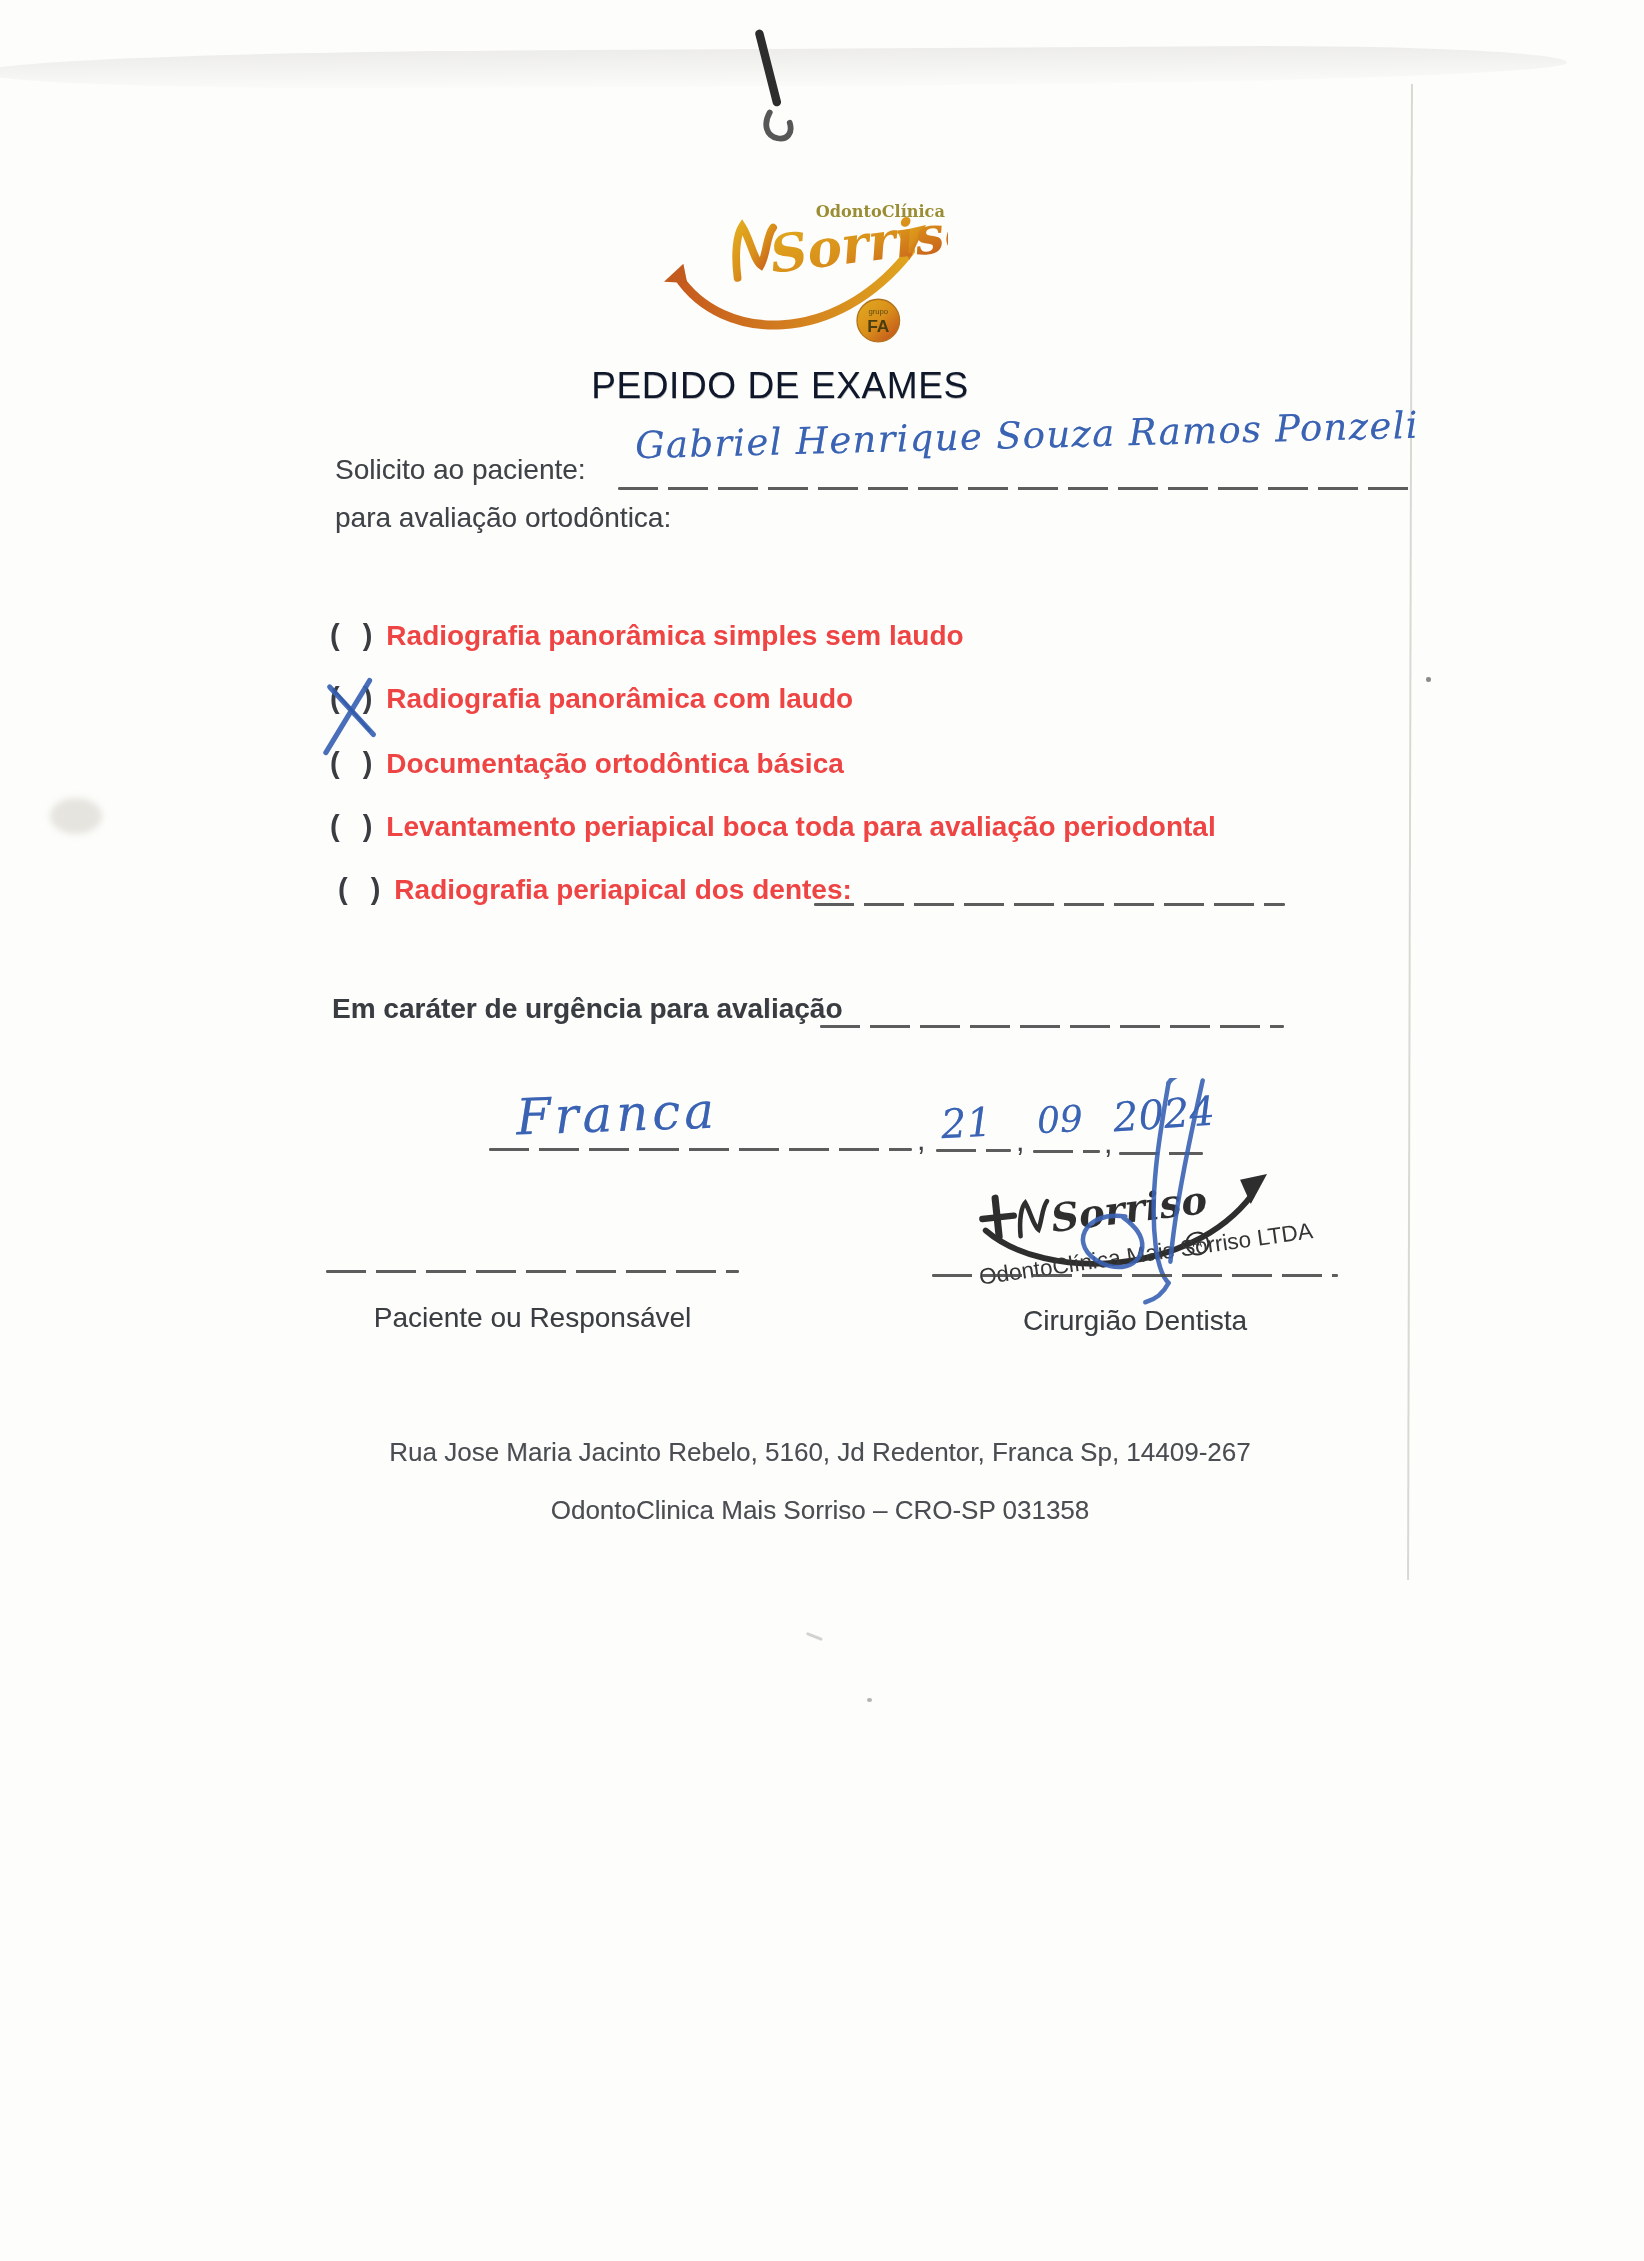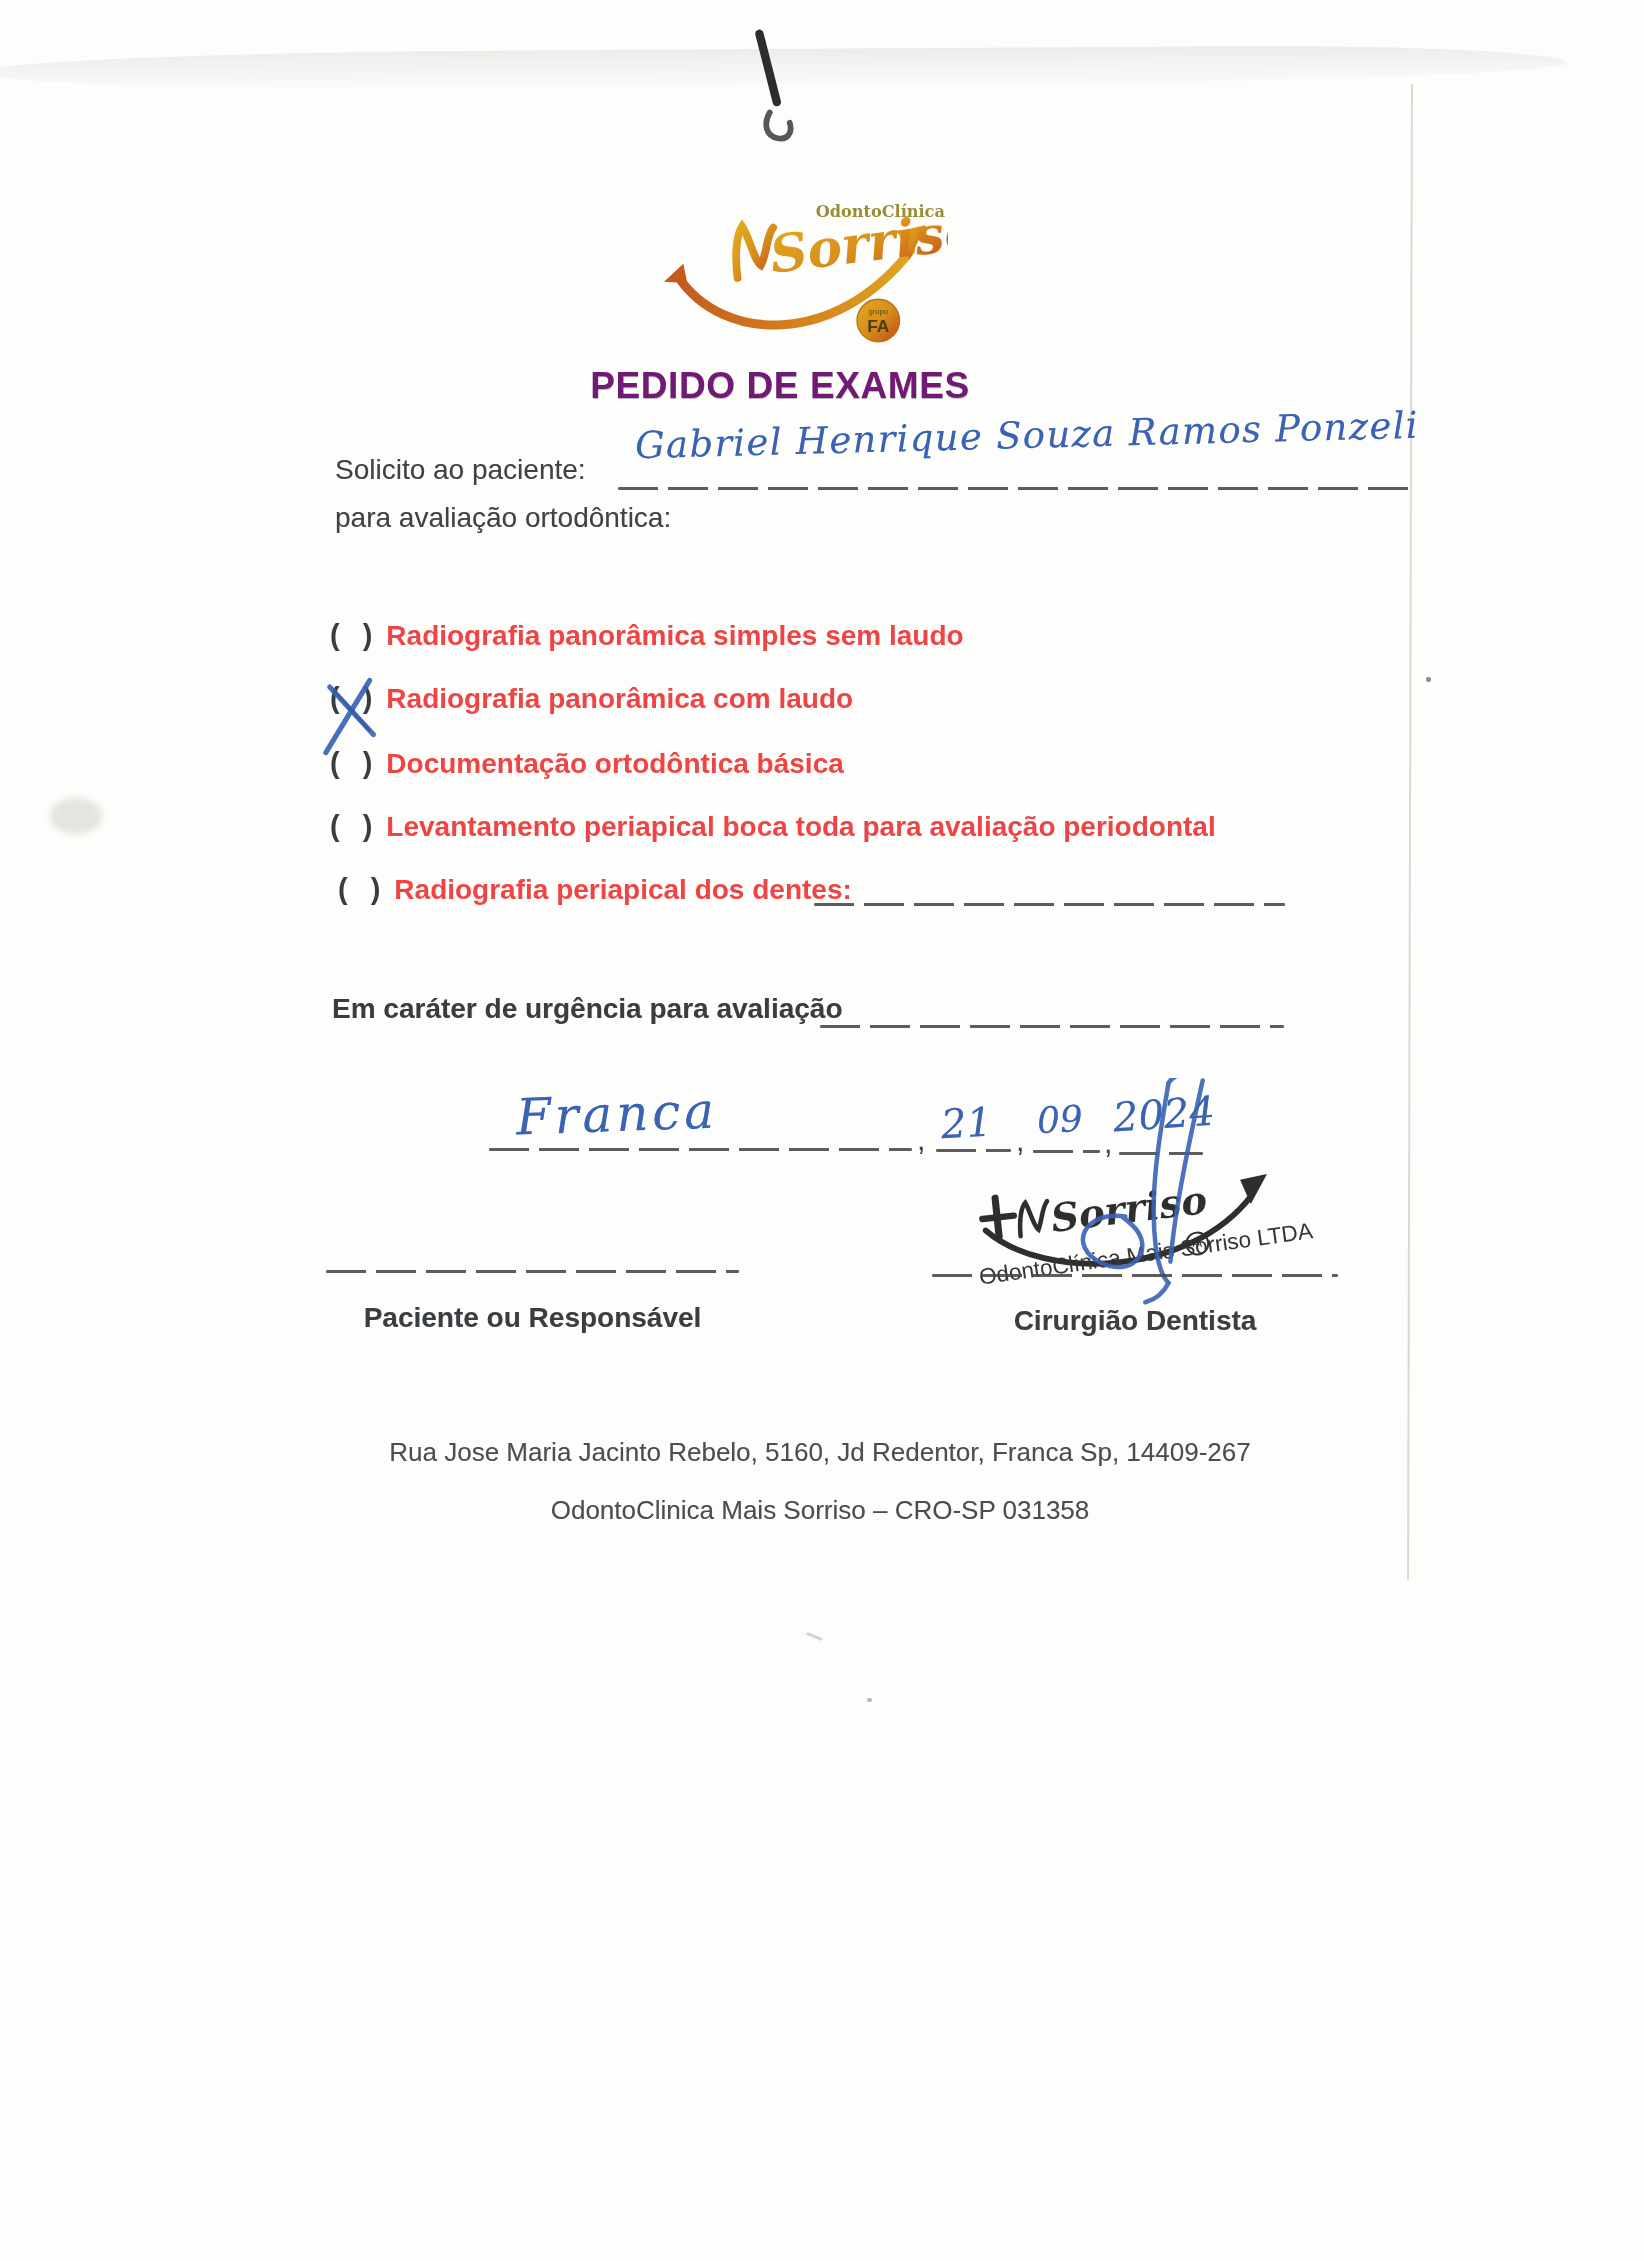--- a/index.html
+++ b/index.html
@@ -8,38 +8,38 @@
     background:#fdfdfc;
     font-family:"Liberation Sans", sans-serif;
     color:#3d4145;
   }
   .abs{position:absolute;}
   
   .print{color:#3f4347;text-shadow:0.3px 0.4px 0.5px rgba(70,70,70,0.28);}
   .b{font-weight:700;color:#393d41;}
   .body-size{font-size:28px;line-height:1.1;}
   .title{
-    font-size:37px;font-weight:700;letter-spacing:0.6px;color:#701a75;
+    font-size:37px;font-weight:400;letter-spacing:0.6px;color:#0f172a;
     text-shadow:0.3px 0.5px 0.5px rgba(60,60,60,0.35);
   }
   
   .dline{
     position:absolute;height:3.2px;border-radius:1.3px;opacity:.88;
     background:repeating-linear-gradient(90deg,#474747 0 40px,rgba(71,71,71,0) 40px 50px);
   }
   
   .hand{
     font-family:"DejaVu Serif", serif;font-style:italic;color:#3a63b4;
     text-shadow:0 0 0.6px rgba(58,99,180,0.45);white-space:nowrap;
   }
   .opt{position:absolute;left:330px;white-space:nowrap;}
   .opt .par{font-weight:700;font-size:29px;color:#393d41;}
   .opt .par.close{margin-left:23px;}
   .opt .lbl{margin-left:14px;font-weight:700;font-size:28px;color:#ef4444;}
-  .sig-label{font-weight:700;font-size:28px;color:#3a3e42;text-align:center;}
+  .sig-label{font-weight:400;font-size:28px;color:#3a3e42;text-align:center;}
   .footer-line{left:0;width:1640px;text-align:center;font-size:26px;color:#4a4e52;}
   
   .topshadow{
     left:-19.3px;top:49px;width:1586px;height:37px;
     background:linear-gradient(180deg,rgba(138,136,126,0.14),rgba(138,136,126,0.02));
     transform:rotate(-0.35deg);border-radius:45% 30% 55% 40% / 70%;
   }
   .edge-line{left:1409px;top:84px;width:1.9px;height:1496px;background:#d9d9d4;transform:rotate(0.15deg);}
   .smudge{left:50px;top:798px;width:52px;height:36px;background:rgba(176,171,152,0.30);border-radius:50%;filter:blur(3.9px);}
   .speck1{left:1426px;top:677px;width:4.5px;height:4.5px;border-radius:50%;background:rgba(90,90,90,0.7);}

